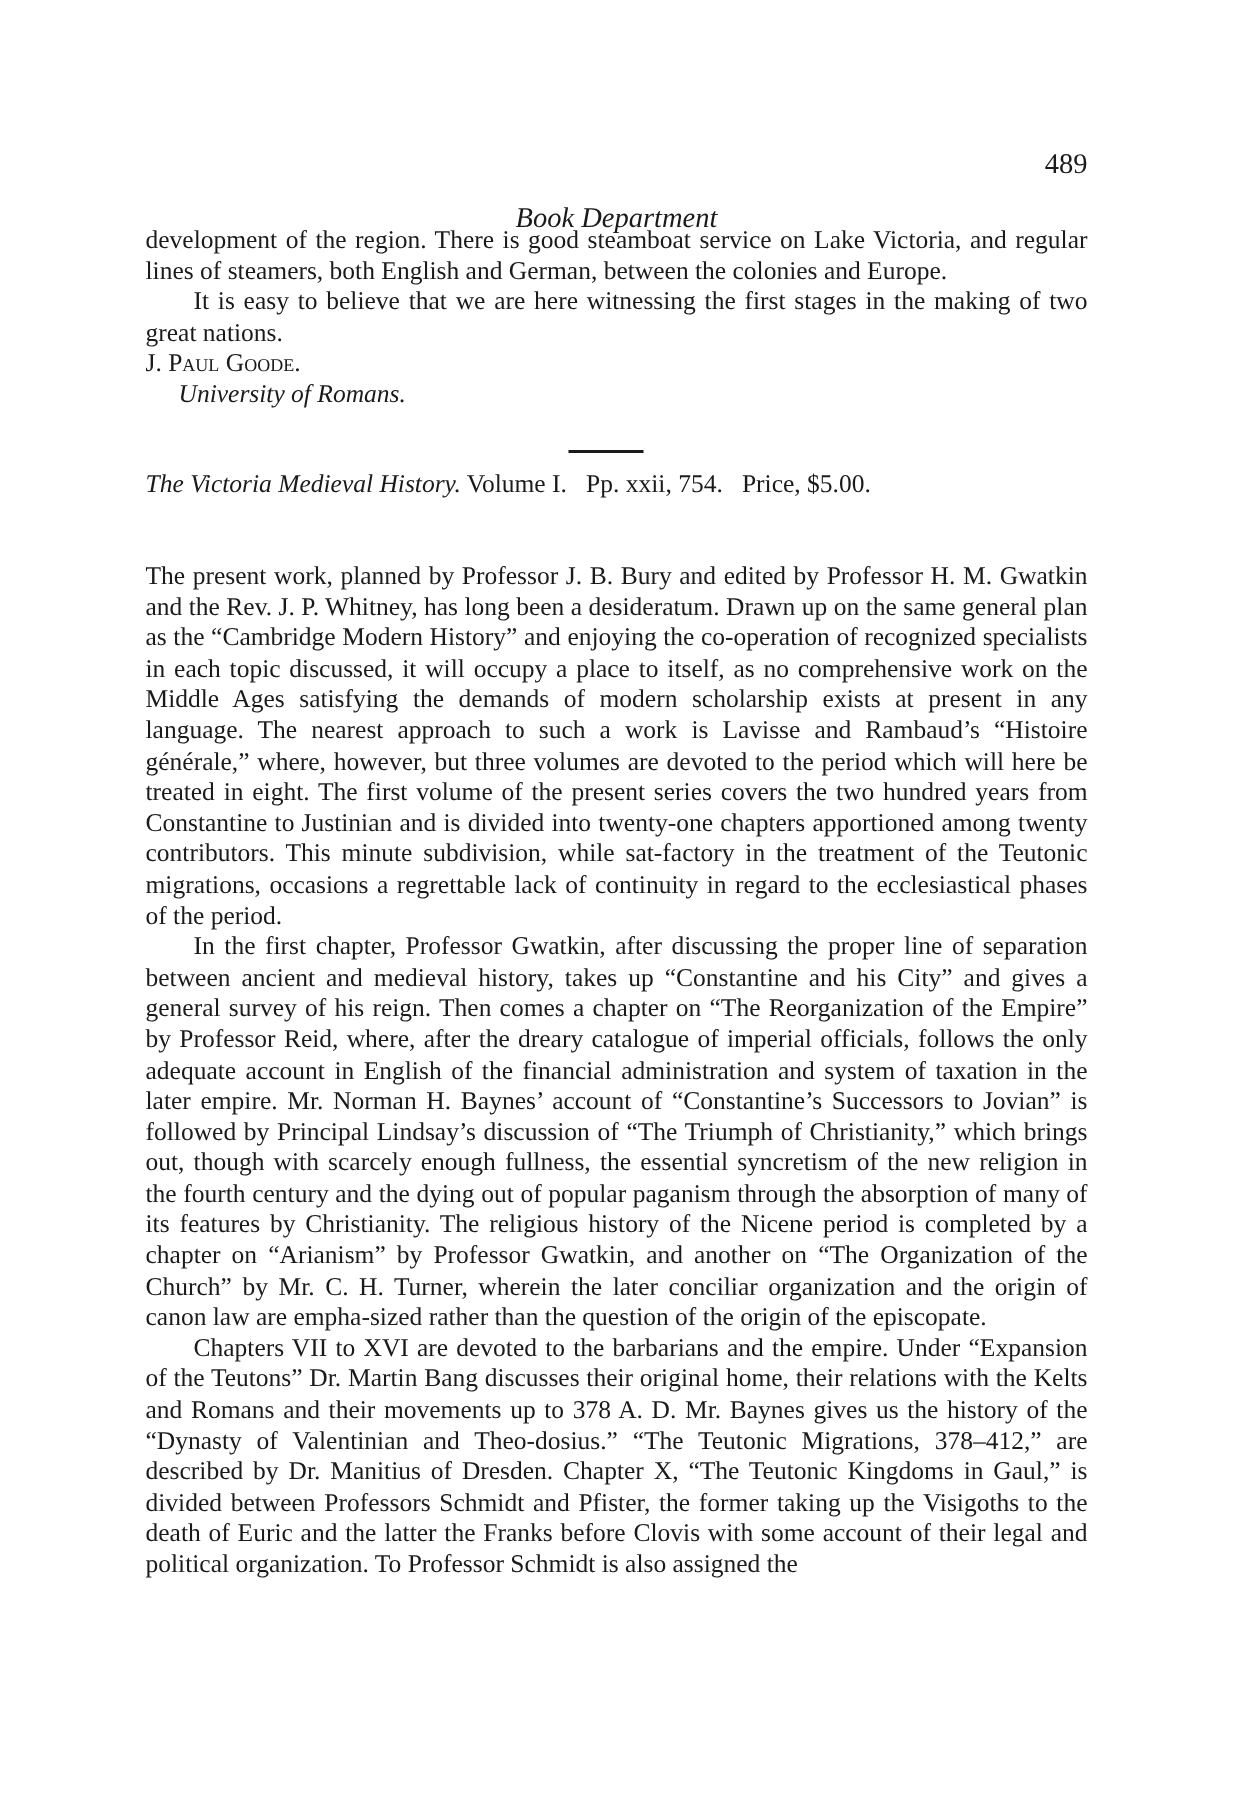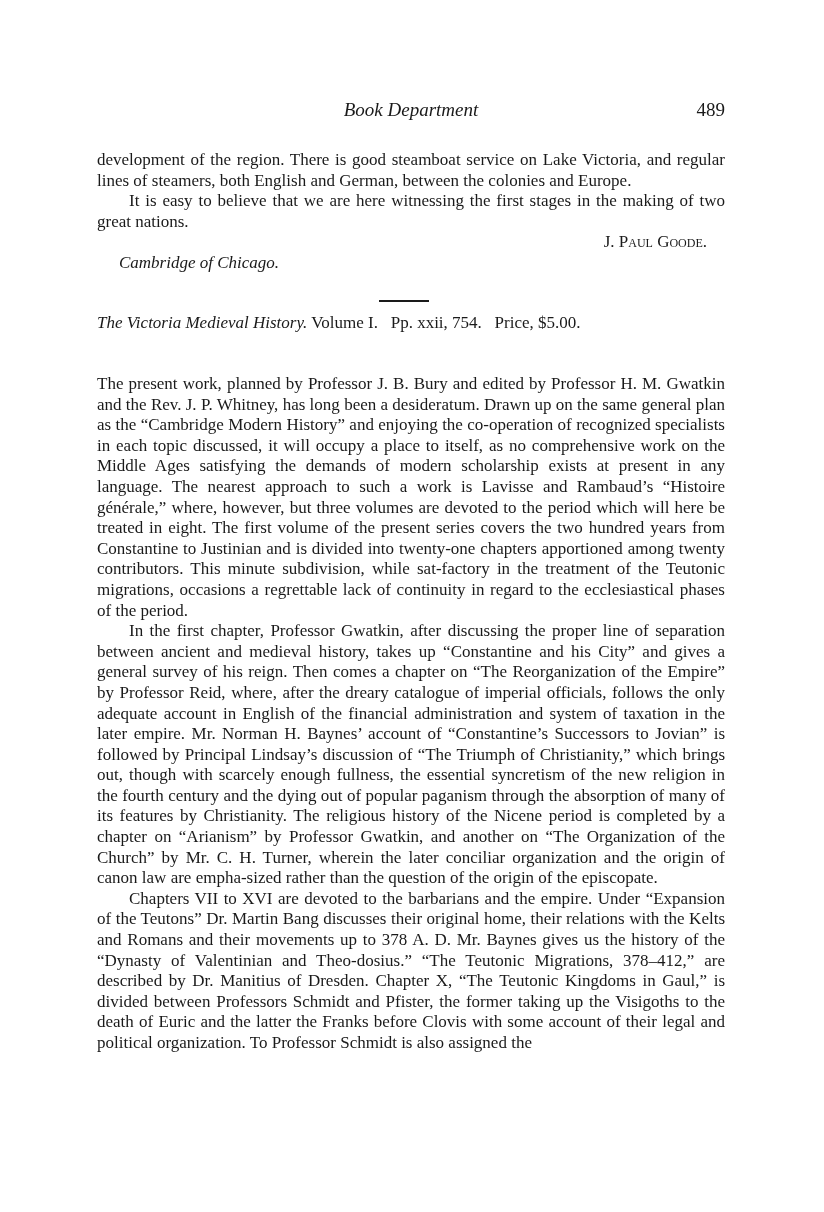--- a/index.html
+++ b/index.html
@@ -1,47 +1,47 @@
 <!DOCTYPE html>
 <html><head>
 <meta charset="utf-8">
 <style>
   html, body { margin:0; padding:0; background:#ffffff; }
   body { width:824px; height:1212px; position:relative; overflow:hidden;
          font-family:"Liberation Serif","DejaVu Serif",serif; color:#1a1a1a; }
   .page { position:absolute; left:97px; top:0; width:628px; }
   .running-head { position:absolute; top:99px; left:0; width:628px; height:26px; font-size:19px; }
-  .running-title { position:absolute; left:0; width:628px; text-align:center; font-style:italic; }
+  .running-title { position:absolute; left:0; width:628px; text-align:center; font-style:italic;margin-top:36px; }
   .page-number { position:absolute; right:0; top:0; }
   .text { font-size:17px; line-height:20.6px; text-align:justify; }
   p { margin:0; }
   .indent { text-indent:32px; }
   .block1 { position:absolute; top:150px; left:0; width:628px; }
-  .sig { text-align:right; padding-right:18px; font-variant:small-caps; }
+  .sig { text-align:left; padding-right:18px; font-variant:small-caps; }
   .affil { font-style:italic; padding-left:22px; margin-top:0; }
   .rule { position:absolute; top:300px; left:282px; width:50px; height:2px; background:#1a1a1a; }
   .citation { position:absolute; top:313px; left:0; width:628px; }
   .citation .line2 { padding-left:32px; }
   .citation i { font-style:italic; }
   .body { position:absolute; top:374px; left:0; width:628px; }
 </style>
 </head>
 <body>
 
 <div class="page">
   <div class="running-head">
     <span class="running-title">Book Department</span>
     <span class="page-number">489</span>
   </div>
 
   <div class="block1 text">
     <p>development of the region. There is good steamboat service on Lake Victoria, and regular lines of steamers, both English and German, between the colonies and Europe.</p>
     <p class="indent">It is easy to believe that we are here witnessing the first stages in the making of two great nations.</p>
     <p class="sig">J. Paul Goode.</p>
-    <p class="affil">Cambridge of Chicago.</p>
+    <p class="affil">University of Romans.</p>
   </div>
 
   <div class="rule"></div>
 
   <div class="citation text">
     <p style="text-align:left"><i>The Victoria Medieval History.</i><span style="white-space:pre"> Volume I.   Pp. xxii, 754.   Price, $5.00.</span></p>
   </div>
 
   <div class="body text">
     <p>The present work, planned by Professor J. B. Bury and edited by Professor H. M. Gwatkin and the Rev. J. P. Whitney, has long been a desideratum. Drawn up on the same general plan as the “Cambridge Modern History” and enjoying the co-operation of recognized specialists in each topic discussed, it will occupy a place to itself, as no comprehensive work on the Middle Ages satisfying the demands of modern scholarship exists at present in any language. The nearest approach to such a work is Lavisse and Rambaud’s “Histoire générale,” where, however, but three volumes are devoted to the period which will here be treated in eight. The first volume of the present series covers the two hundred years from Constantine to Justinian and is divided into twenty-one chapters apportioned among twenty contributors. This minute subdivision, while sat-factory in the treatment of the Teutonic migrations, occasions a regrettable lack of continuity in regard to the ecclesiastical phases of the period.</p>

